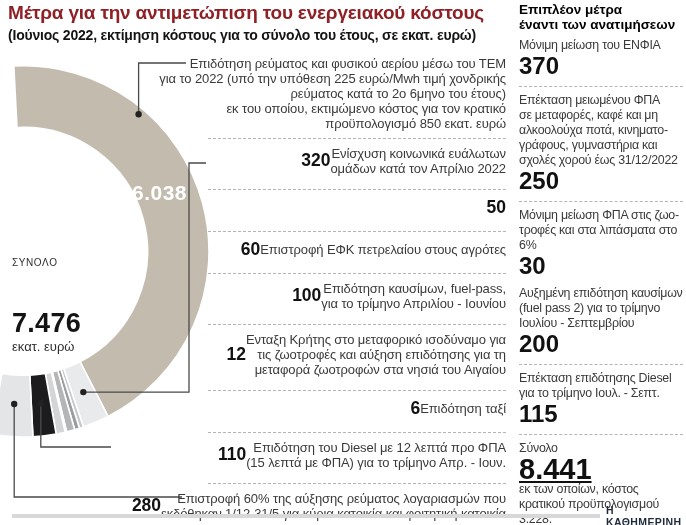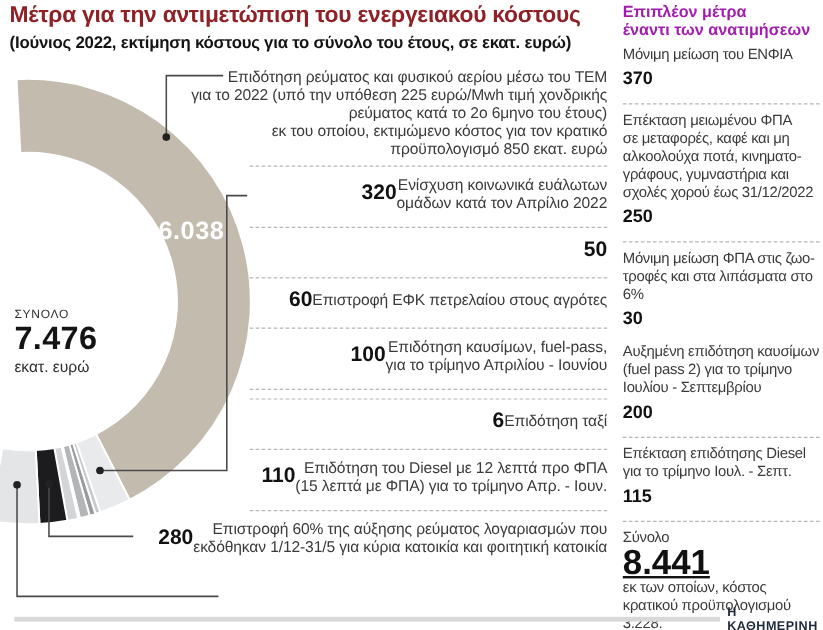--- a/index.html
+++ b/index.html
@@ -8,36 +8,36 @@
   
   .hdr{position:absolute;left:8px;top:2px;width:505px;z-index:3;}
   .hdr h1{margin:0;font-size:19px;line-height:22px;font-weight:bold;color:#8f2126;letter-spacing:-0.2px;}
   .hdr .sub{margin-top:3px;font-size:14px;line-height:17px;font-weight:bold;color:#141414;letter-spacing:-0.2px;}
   
   #donut{position:absolute;left:0;top:0;z-index:1;}
   .big-val{position:absolute;left:132px;top:181px;width:62px;z-index:2;
            font-size:21px;font-weight:bold;color:#fff;letter-spacing:0.5px;}
   .hole{position:absolute;left:12px;top:213px;z-index:2;}
   .hole .t1{font-size:10px;color:#2e2e2e;letter-spacing:0.6px;margin-top:44px;}
-  .hole .t2{font-size:27px;font-weight:bold;color:#141414;line-height:29px;letter-spacing:0.3px;}
+  .hole .t2{font-size:27px;font-weight:bold;color:#141414;line-height:29px;letter-spacing:0.3px;margin-top:41px;}
   .hole .t3{font-size:13px;color:#2e2e2e;margin-top:1px;}
   
   .mlist{position:absolute;left:100px;top:56px;width:406px;z-index:2;}
   .tem{text-align:right;white-space:pre-line;font-size:13px;line-height:15px;color:#3a3a3a;letter-spacing:-0.1px;}
   .dash{border-top:1px dashed #b5b5b5;margin:7px 0 0 108px;}
   .mrow{display:flex;justify-content:flex-end;align-items:center;padding:6.5px 0;}
   .mrow .val{font-size:17.5px;font-weight:bold;color:#111;white-space:nowrap;}
   .mrow .txt{text-align:right;white-space:pre-line;font-size:13px;line-height:15px;color:#3a3a3a;letter-spacing:-0.1px;}
   
   .sidebar{position:absolute;left:519px;top:2px;width:164px;z-index:2;}
-  .sb-title{white-space:pre-line;font-size:13.5px;line-height:15px;font-weight:bold;color:#a21caf;margin:0 0 3px 0;}
+  .sb-title{white-space:pre-line;font-size:13.5px;line-height:15px;font-weight:bold;color:#000000;margin:0 0 3px 0;}
   .sb-sec2{margin-top:11px;}
   .sb-item{padding:3px 0 5px 0;}
   .sb-text{white-space:pre-line;font-size:12.4px;line-height:15px;color:#3a3a3a;letter-spacing:-0.25px;}
-  .sb-val{font-size:15px;font-weight:bold;color:#111;line-height:24px;margin-top:1px;}
+  .sb-val{font-size:24px;font-weight:bold;color:#111;line-height:24px;margin-top:1px;}
   .sb-val-big{font-size:29px;text-decoration:underline;}
   .sb-note{white-space:pre-line;font-size:12.4px;line-height:15px;color:#3a3a3a;letter-spacing:-0.25px;margin-top:1px;}
   .sb-sep{border-top:1px dashed #b5b5b5;margin:3px 0;}
   
   .foot-bar{position:absolute;left:12px;top:514px;width:588px;height:4px;background:#d8d8d8;z-index:2;}
   .brand{position:absolute;left:606px;top:504px;font-size:10.5px;font-weight:bold;color:#1e2a3a;letter-spacing:0.4px;z-index:2;}
 </style>
 </head>
 <body>
 
@@ -99,20 +99,26 @@
     <span class="val">60</span>
     <span class="txt">Επιστροφή ΕΦΚ πετρελαίου στους αγρότες</span>
   </div>
 <div class="dash"></div>
   <div class="mrow">
     <span class="val">100</span>
     <span class="txt">Επιδότηση καυσίμων, fuel-pass,
 για το τρίμηνο Απριλίου - Ιουνίου</span>
   </div>
 <div class="dash"></div>
+  <div class="mrow">
+    <span class="val">12</span>
+    <span class="txt">Ενταξη Κρήτης στο μεταφορικό ισοδύναμο για
+τις ζωοτροφές και αύξηση επιδότησης για τη
+μεταφορά ζωοτροφών στα νησιά του Αιγαίου</span>
+  </div>
 <div class="dash"></div>
   <div class="mrow">
     <span class="val">6</span>
     <span class="txt">Επιδότηση ταξί</span>
   </div>
 <div class="dash"></div>
   <div class="mrow">
     <span class="val">110</span>
     <span class="txt">Επιδότηση του Diesel με 12 λεπτά προ ΦΠΑ
 (15 λεπτά με ΦΠΑ) για το τρίμηνο Απρ. - Ιουν.</span>

